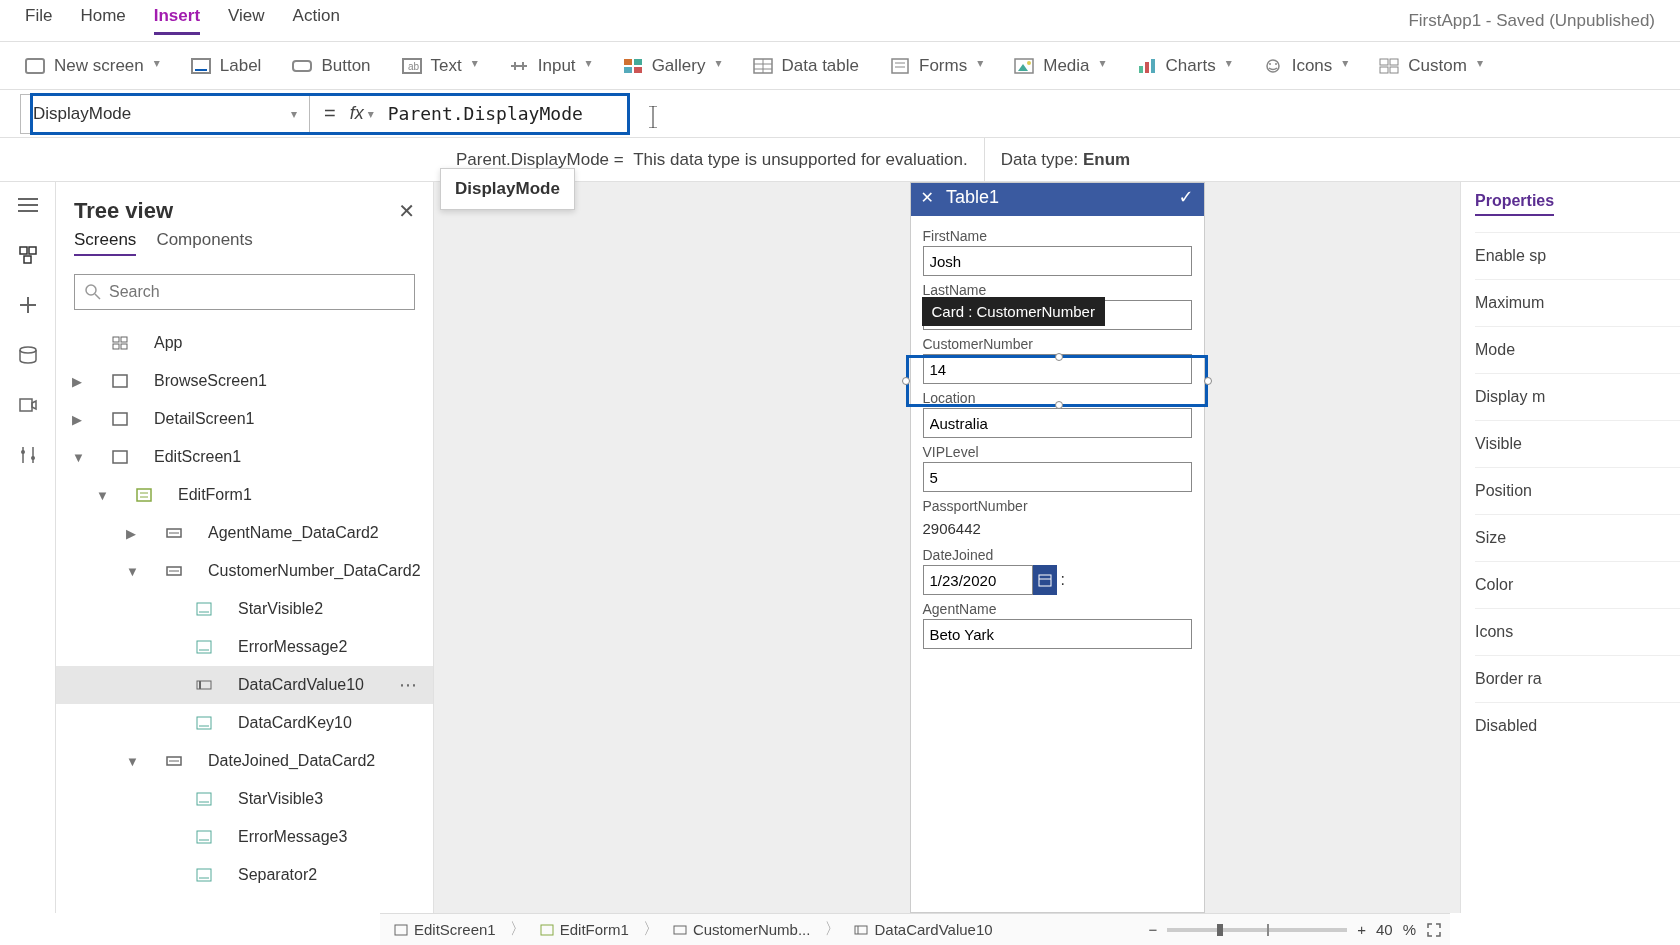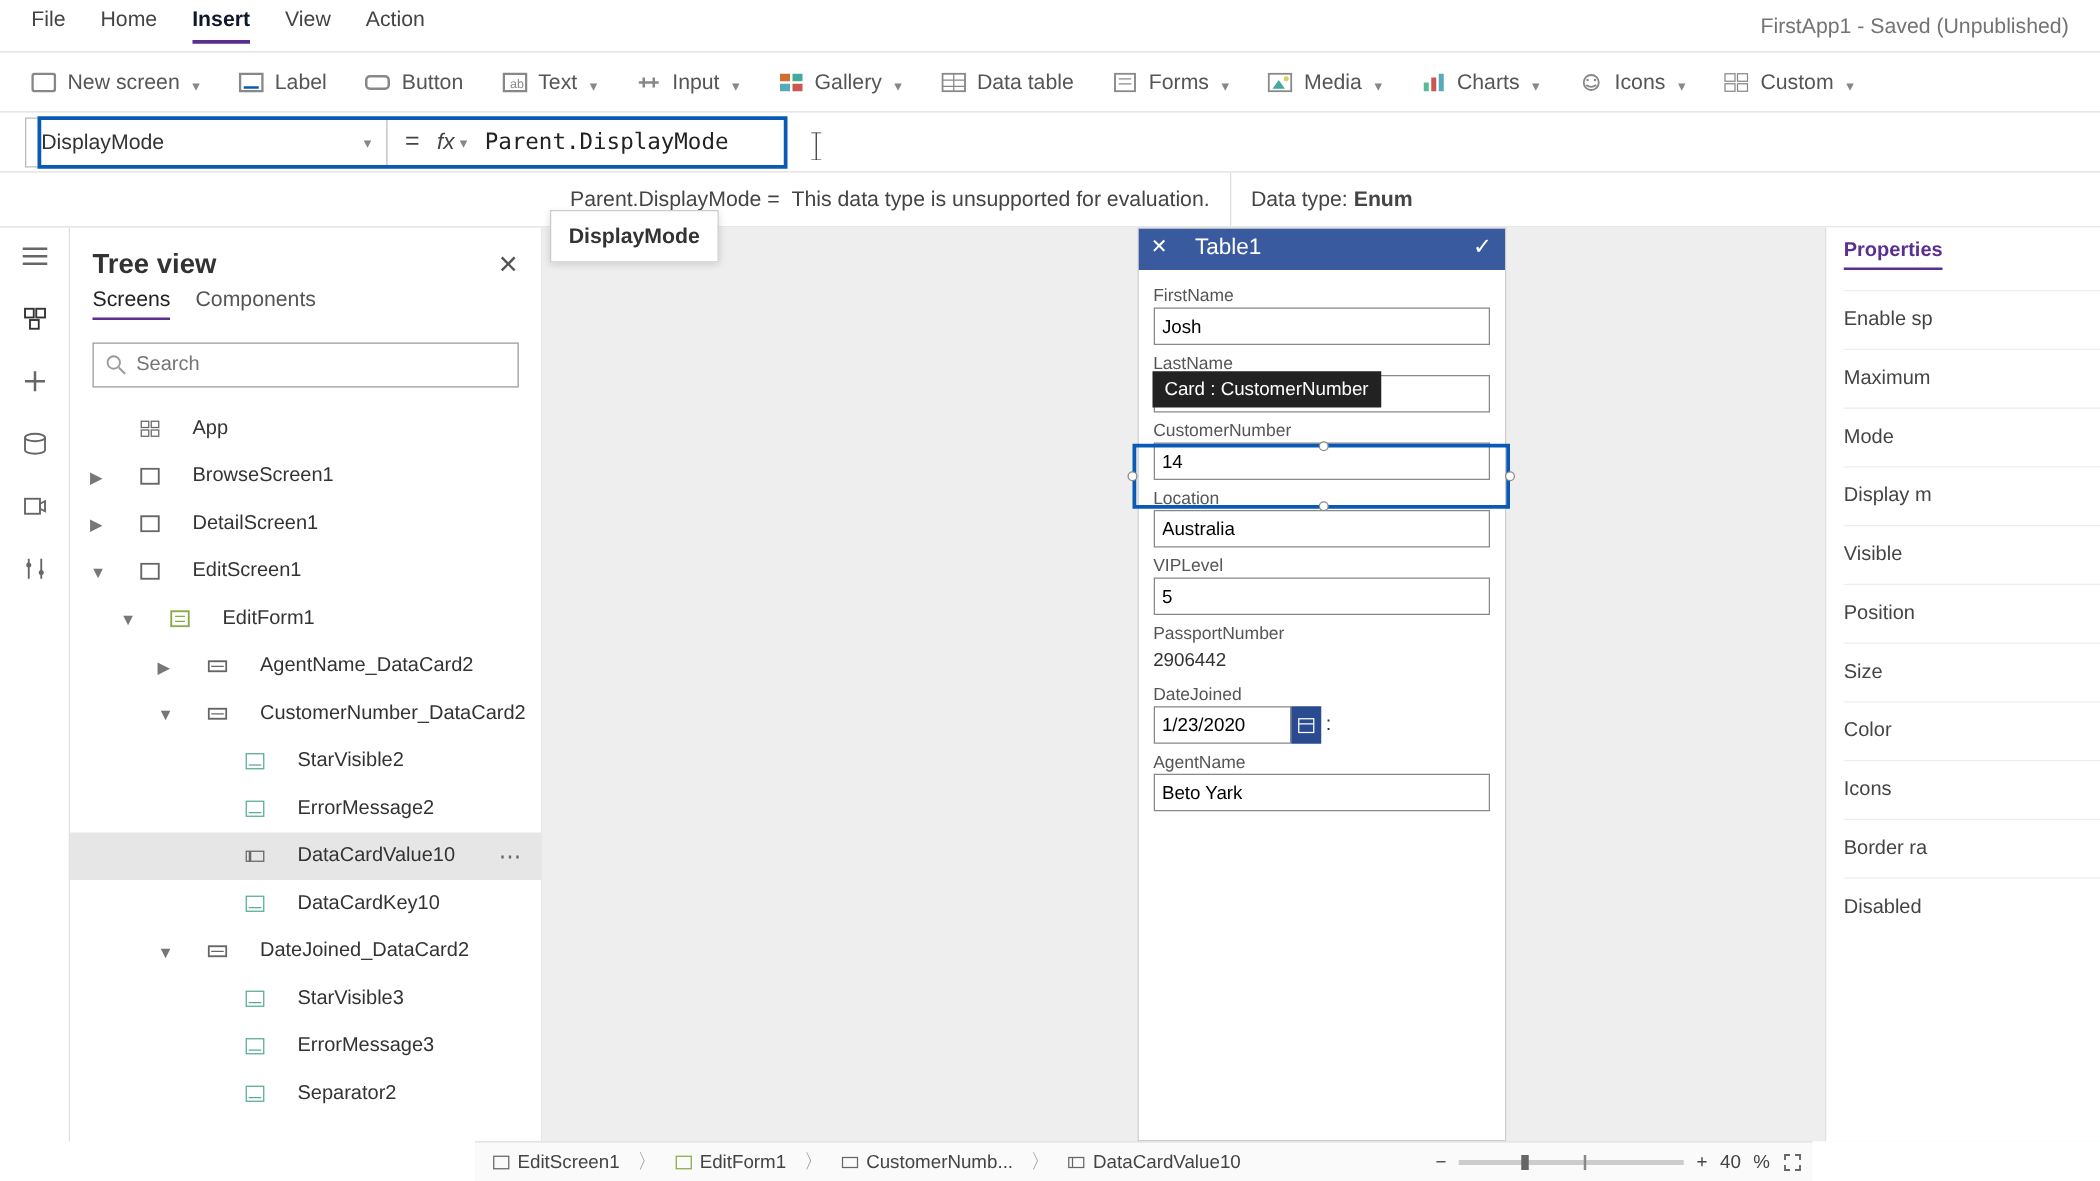--- a/index.html
+++ b/index.html
@@ -2,26 +2,26 @@
 <html><head>
 <meta charset="utf-8">
 <style>
 * { box-sizing: border-box; margin: 0; padding: 0; font-family: "Segoe UI", Arial, sans-serif; }
 body { width: 1680px; height: 945px; background: #fff; color: #333; overflow: hidden; position: relative; }
 
 
 .menu-bar { height: 42px; display: flex; align-items: center; padding: 0 25px; border-bottom: 1px solid #e0e0e0; justify-content: space-between; }
 .menu-left { display: flex; gap: 28px; }
 .menu-item { font-size: 17px; color: #444; cursor: pointer; padding-bottom: 6px; }
-.menu-item.active { font-weight: 600; color: #0f172a; border-bottom: 3px solid #5b2e91; }
+.menu-item.active { font-weight: 600; color: #a21caf; border-bottom: 3px solid #5b2e91; }
 .menu-right { display: flex; align-items: center; gap: 10px; font-size: 17px; color: #737373; }
 
 
 .ribbon { height: 48px; display: flex; align-items: center; padding: 0 20px; gap: 22px; border-bottom: 1px solid #e0e0e0; }
-.ribbon-item { display: flex; align-items: flex-end; gap: 8px; font-size: 17px; color: #555; cursor: pointer; padding: 6px 4px; }
+.ribbon-item { display: flex; align-items: flex-start; gap: 8px; font-size: 17px; color: #555; cursor: pointer; padding: 6px 4px; }
 .ribbon-icon { width: 22px; height: 20px; display: inline-flex; align-items: center; justify-content: center; }
 .chev { font-size: 12px; color: #888; margin-left: 2px; }
 
 
 .formula-bar { height: 48px; display: flex; align-items: center; padding: 0 20px; border-bottom: 1px solid #e0e0e0; position: relative; }
 .prop-select { width: 290px; height: 40px; border: 1px solid #bbb; display: flex; align-items: center; padding: 0 12px; justify-content: space-between; font-size: 17px; background: #fff; }
 .equals { margin: 0 14px; font-size: 20px; color: #444; }
 .fx-lbl { font-style: italic; font-size: 18px; color: #444; }
 .fx-chev { font-size: 12px; color: #888; margin-right: 14px; margin-left: 4px; }
 .formula-text { font-family: "Consolas", monospace; font-size: 18px; color: #222; }
@@ -58,21 +58,21 @@
 .tree-list .ind2 { padding-left: 40px; }
 .tree-list .ind3 { padding-left: 70px; }
 .tree-list .ind4 { padding-left: 100px; }
 .more-dots { margin-left: auto; margin-right: 14px; color: #666; font-size: 18px; letter-spacing: 2px; }
 
 
 .canvas { flex: 1; background: #eee; position: relative; display: flex; justify-content: center; }
 .phone { width: 295px; background: #fff; margin-top: 0; position: relative; border: 1px solid #ccc; }
 .ph-title-row { display: flex; align-items: center; color:#fff; background: #3a5aa0; padding: 3px 10px 8px; gap: 12px; }
 .ph-close { font-size: 16px; }
-.ph-title { flex: 1; font-size: 18px; margin-left: 10px; }
+.ph-title { flex: 1; font-size: 18px; }
 .ph-check { font-size: 18px; }
 .form-body { padding: 6px 12px; }
 .field-lbl { font-size: 14px; color: #555; margin-top: 6px; margin-bottom: 2px; }
 .field-input { width: 100%; height: 30px; border: 1px solid #888; padding: 0 6px; font-size: 15px; background: #fff; }
 .date-row { display: flex; gap: 0; align-items: center; }
 .date-input { width: 110px; }
 .date-btn { width: 24px; height: 30px; background: #2a4b90; display: flex; align-items: center; justify-content: center; }
 .card-tooltip { position: absolute; left: 11px; top: 114px; background: #222; color: #fff; padding: 6px 10px; font-size: 15px; z-index: 30; }
 .sel-box { position: absolute; border: 3px solid #0a5ab5; pointer-events: none; }
 .sel-handle { position: absolute; width: 8px; height: 8px; border: 1px solid #888; background: #fff; border-radius: 50%; }

